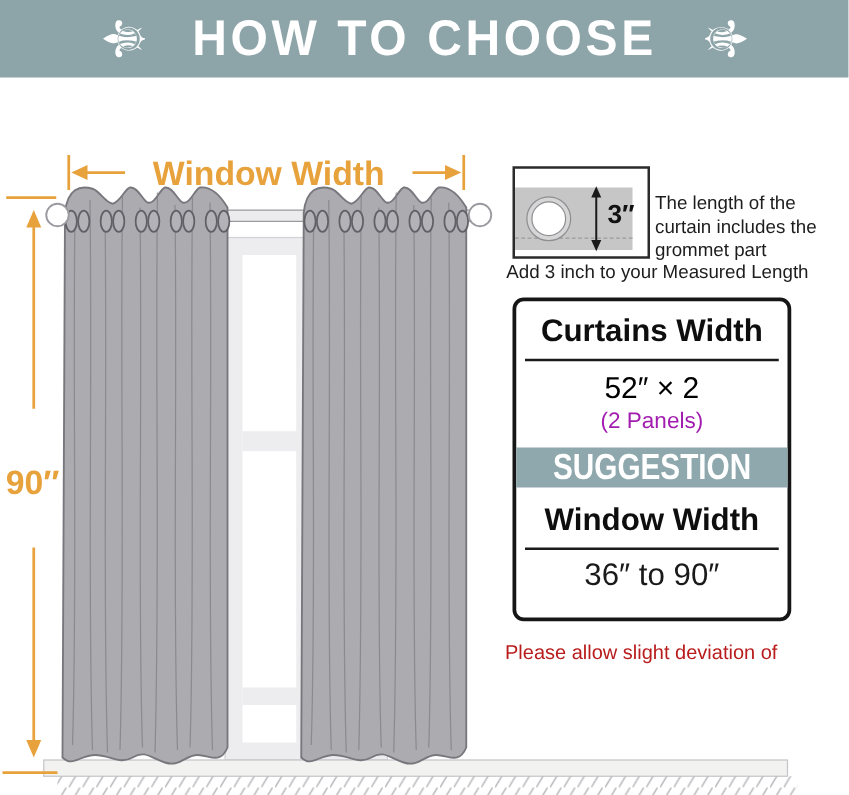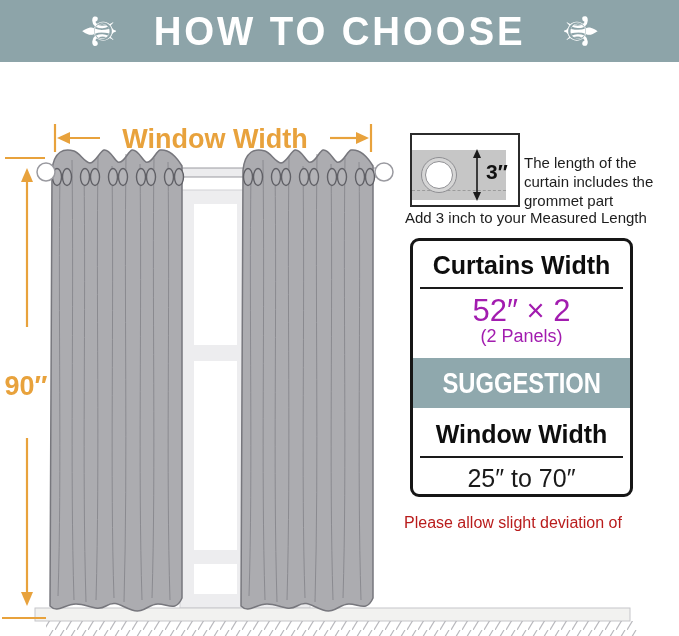--- a/index.html
+++ b/index.html
@@ -34,23 +34,23 @@
 
   .gro-note{position:absolute;left:524px;top:153px;width:140px;font-size:15px;line-height:19px;color:#1d1d1d;}
   .add-note{position:absolute;left:405px;top:209px;width:280px;font-size:15px;color:#1d1d1d;}
 
   
   .sug-box{position:absolute;left:410px;top:238px;width:223px;height:259px;box-sizing:border-box;
            border:3px solid #161616;border-radius:9px;background:#fff;overflow:hidden;
            display:flex;flex-direction:column;align-items:center;}
   .sug-title{font-size:25px;font-weight:bold;color:#0e0e0e;margin-top:10px;}
   .sug-divider{width:203px;height:0;border:none;border-top:2px solid #1a1a1a;margin:7px 0 6px 0;}
-  .sug-value-lg{font-size:31px;color:#a21caf;line-height:32px;}
+  .sug-value-lg{font-size:24px;color:#000000;line-height:32px;}
   .sug-panels{font-size:18px;color:#a21caf;line-height:19px;}
-  .sug-band{width:223px;height:50px;background:#8fa8ad;margin-top:12px;
+  .sug-band{width:223px;height:32px;background:#8fa8ad;margin-top:12px;
             display:flex;align-items:center;justify-content:center;flex:none;}
   .sug-band-label{color:#fff;font-size:29px;font-weight:bold;letter-spacing:0;transform:scaleX(.82);}
   .sug-title2{font-size:25px;font-weight:bold;color:#0e0e0e;margin-top:12px;}
   .sug-value-md{font-size:25px;color:#1a1a1a;}
 
   .footer-note{position:absolute;left:404px;top:511px;width:275px;font-size:16px;line-height:23px;color:#b91c1c;}
 </style>
 </head>
 <body>
 
@@ -190,20 +190,20 @@
   <div class="sug-box">
     <div class="sug-title">Curtains Width</div>
     <hr class="sug-divider">
     <div class="sug-value-lg">52″ × 2</div>
     <div class="sug-panels">(2 Panels)</div>
     <div class="sug-band">
       <span class="sug-band-label">SUGGESTION</span>
     </div>
     <div class="sug-title2">Window Width</div>
     <hr class="sug-divider">
-    <div class="sug-value-md">25″ to 70″</div>
+    <div class="sug-value-md">36″ to 90″</div>
   </div>
 
   <div class="footer-note">
     <div>Please allow slight deviation of</div>
   </div>
 
 </div>
 
 </body></html>

